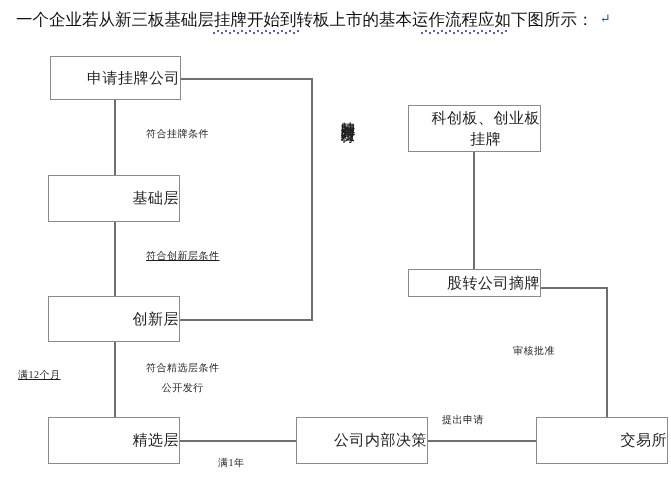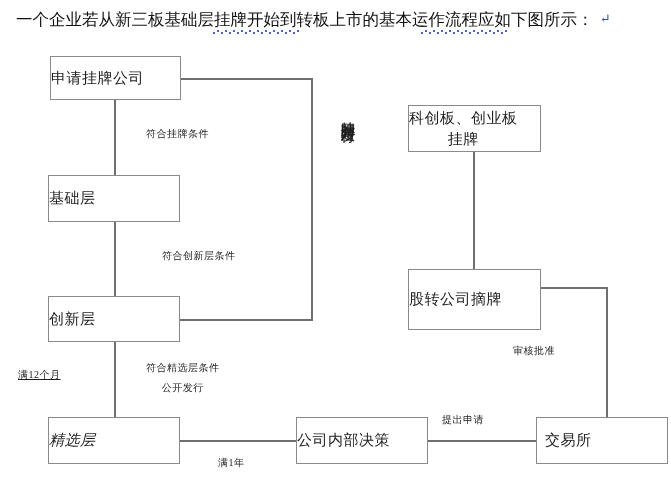--- a/index.html
+++ b/index.html
@@ -61,21 +61,21 @@
   }
 
   
   .node {
     position: absolute;
     box-sizing: border-box;
     border: 1px solid #8a8a8a;
     background: #ffffff;
     display: flex;
     align-items: center;
-    justify-content: flex-start;
+    justify-content: flex-end;
     text-align: center;
     font-size: 15px;
     line-height: 21px;
     color: #1d1d1d;
     letter-spacing: 0.5px;
   }
 
   
   .edge-label {
     position: absolute;
@@ -137,44 +137,44 @@
   </div>
 
   <div class="node" style="left:48px; top:175px; width:132px; height:47px;">
     <span>基础层</span>
   </div>
 
   <div class="node" style="left:48px; top:296px; width:132px; height:46px;">
     <span>创新层</span>
   </div>
 
-  <div class="node" style="left:48px; top:417px; width:132px; height:47px;font-style:italic;">
+  <div class="node" style="left:48px; top:417px; width:132px; height:47px;">
     <span>精选层</span>
   </div>
 
   <div class="node" style="left:296px; top:417px; width:132px; height:47px;">
     <span>公司内部决策</span>
   </div>
 
   <div class="node" style="left:536px; top:417px; width:132px; height:47px;padding-left:8px;">
     <span>交易所</span>
   </div>
 
   <div class="node" style="left:408px; top:105px; width:133px; height:47px;">
     <span style="white-space:pre-line;">科创板、创业板
 挂牌</span>
   </div>
 
-  <div class="node" style="left:408px; top:269px; width:133px; height:61px;">
+  <div class="node" style="left:408px; top:269px; width:133px; height:28px;">
     <span>股转公司摘牌</span>
   </div>
 
   <div class="edge-label" style="left:146px; top:124px;">符合挂牌条件</div>
 
-  <div class="edge-label" style="left:162px; top:246px;">符合创新层条件</div>
+  <div class="edge-label" style="left:146px; top:246px;text-decoration:underline;">符合创新层条件</div>
 
   <div class="edge-label" style="left:146px; top:358px;">符合精选层条件
 公开发行</div>
 
   <div class="edge-label left-align" style="left:18px; top:365px;text-decoration:underline;">满12个月</div>
 
   <div class="edge-label left-align" style="left:218px; top:453px;">满1年</div>
 
   <div class="edge-label left-align" style="left:442px; top:410px;">提出申请</div>
 

